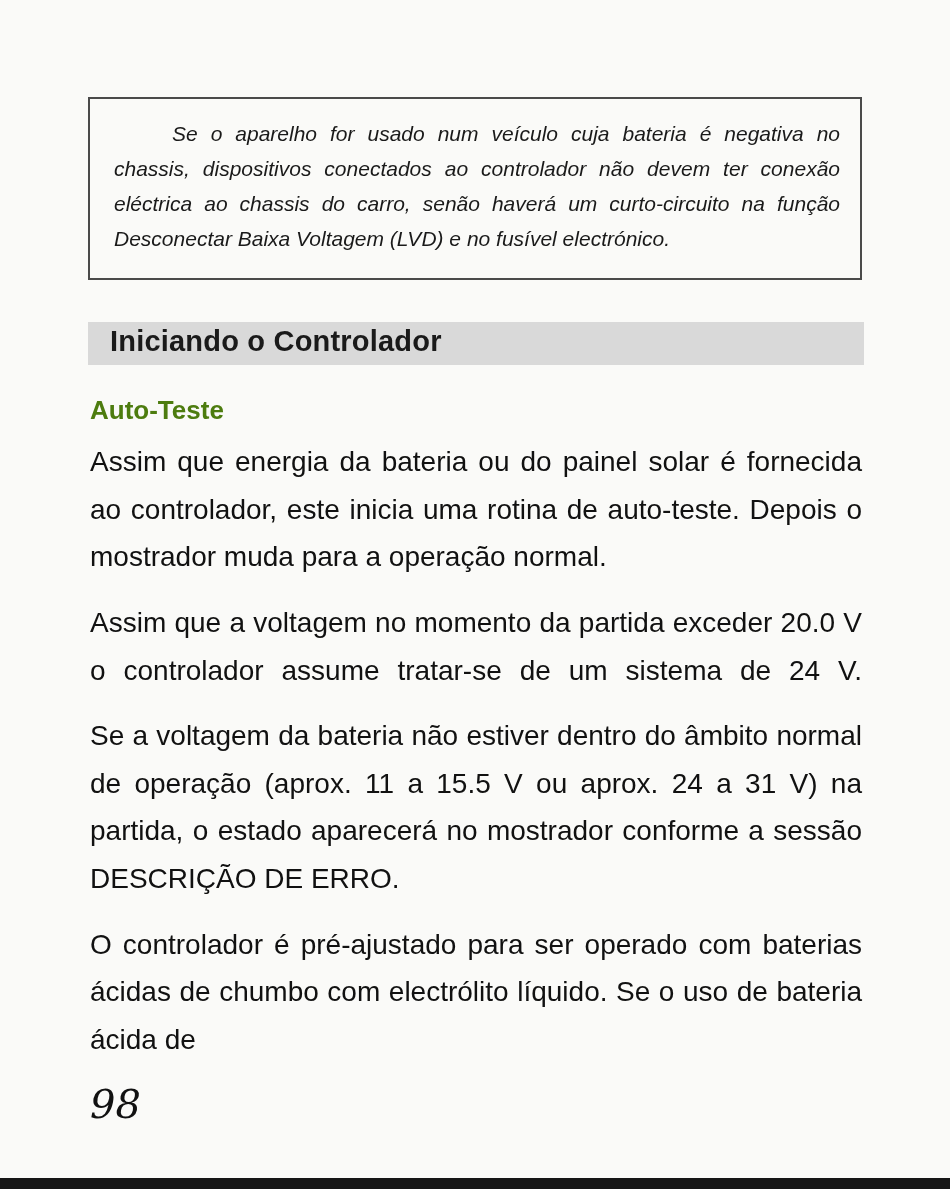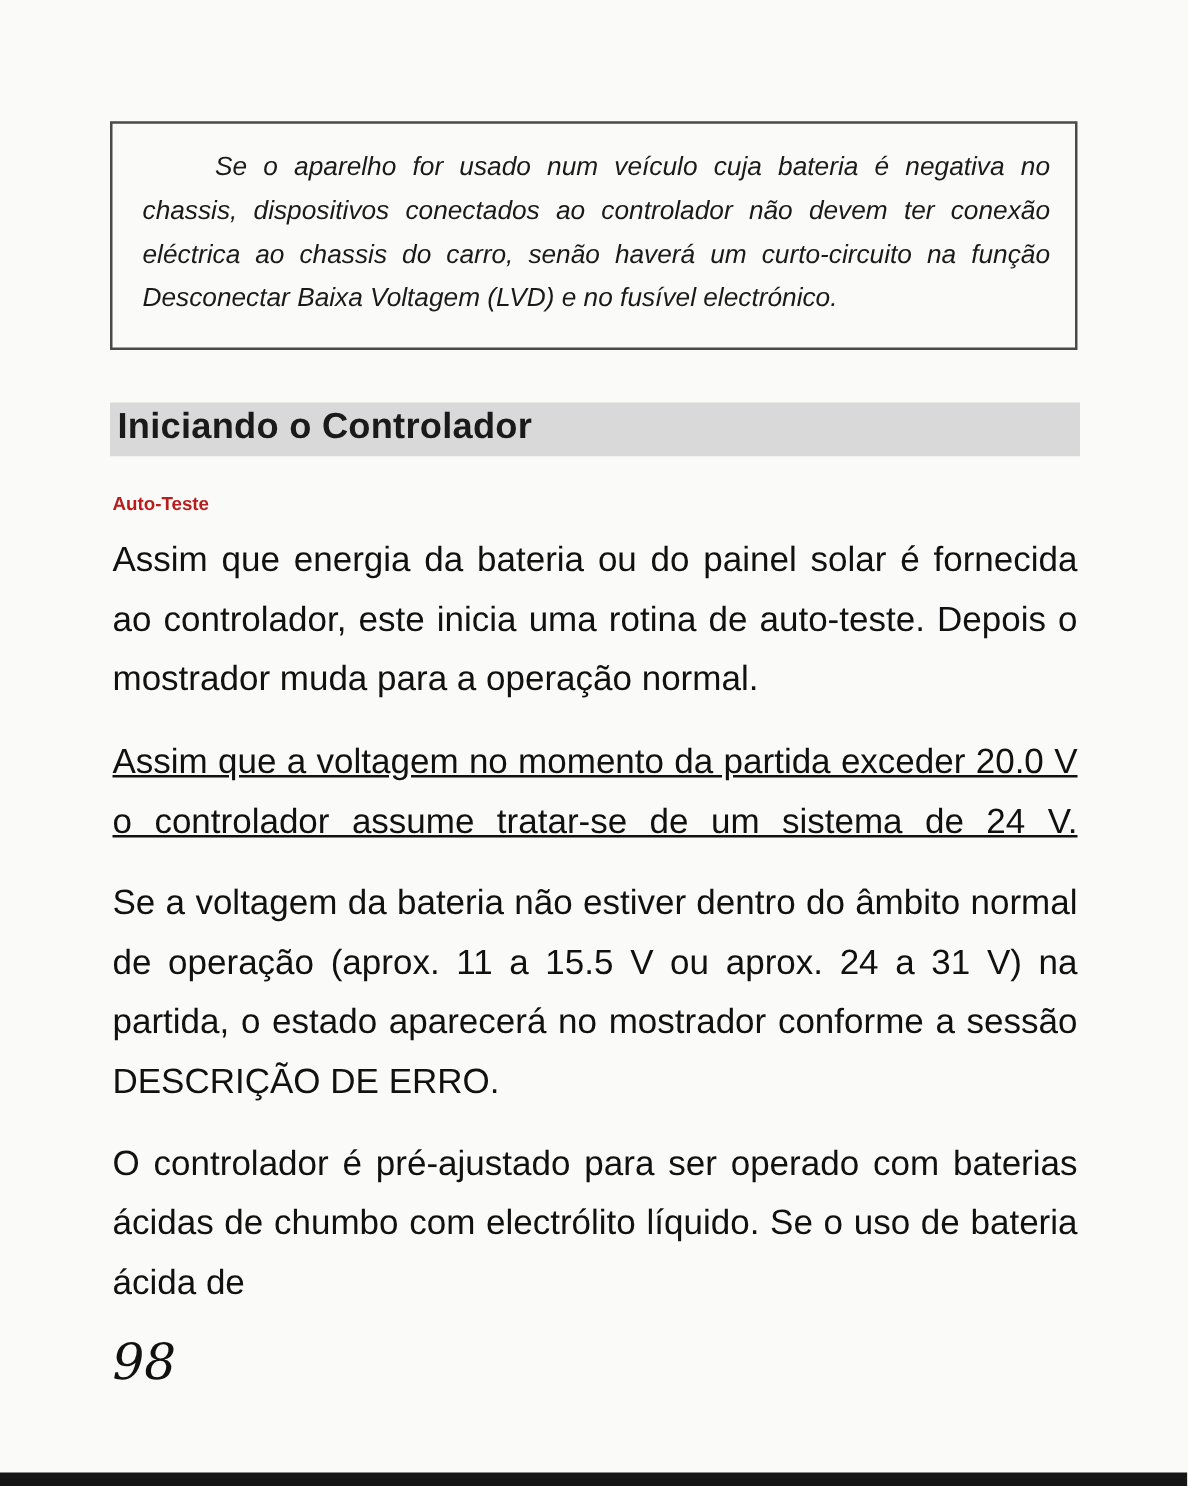--- a/index.html
+++ b/index.html
@@ -23,47 +23,46 @@
     font-style: italic;
     font-size: 21px;
     line-height: 1.67;
     text-align: justify;
     text-indent: 58px;
     color: #1a1a1a;
   }
   .section-bar {
     margin: 42px 86px 0 88px;
     background: #d9d9d9;
-    padding: 3px 6px 7px 6px;
+    padding: 3px 6px 7px 22px;
   }
   .section-bar .section-title {
     font-size: 29px;
     font-weight: bold;
     color: #1a1a1a;
     letter-spacing: 0.2px;
   }
   .content {
     margin: 0 88px 0 90px;
   }
   .sub-heading {
-    font-size: 15px;
+    font-size: 26px;
     font-weight: bold;
     margin: 30px 0 12px 0;
-    color: #b91c1c;
+    color: #4d7c0f;
   }
   .para {
     font-size: 28px;
     line-height: 1.7;
     text-align: justify;
     margin: 0 0 18px 0;
     color: #111;
   }
   .para.justify-last {
     text-align-last: justify;
-    text-decoration: underline;
   }
   .page-number {
     font-family: "DejaVu Serif", serif;
     font-style: italic;
     font-size: 40px;
     margin-top: 6px;
     color: #111;
   }
   .footer-bar {
     position: absolute;

